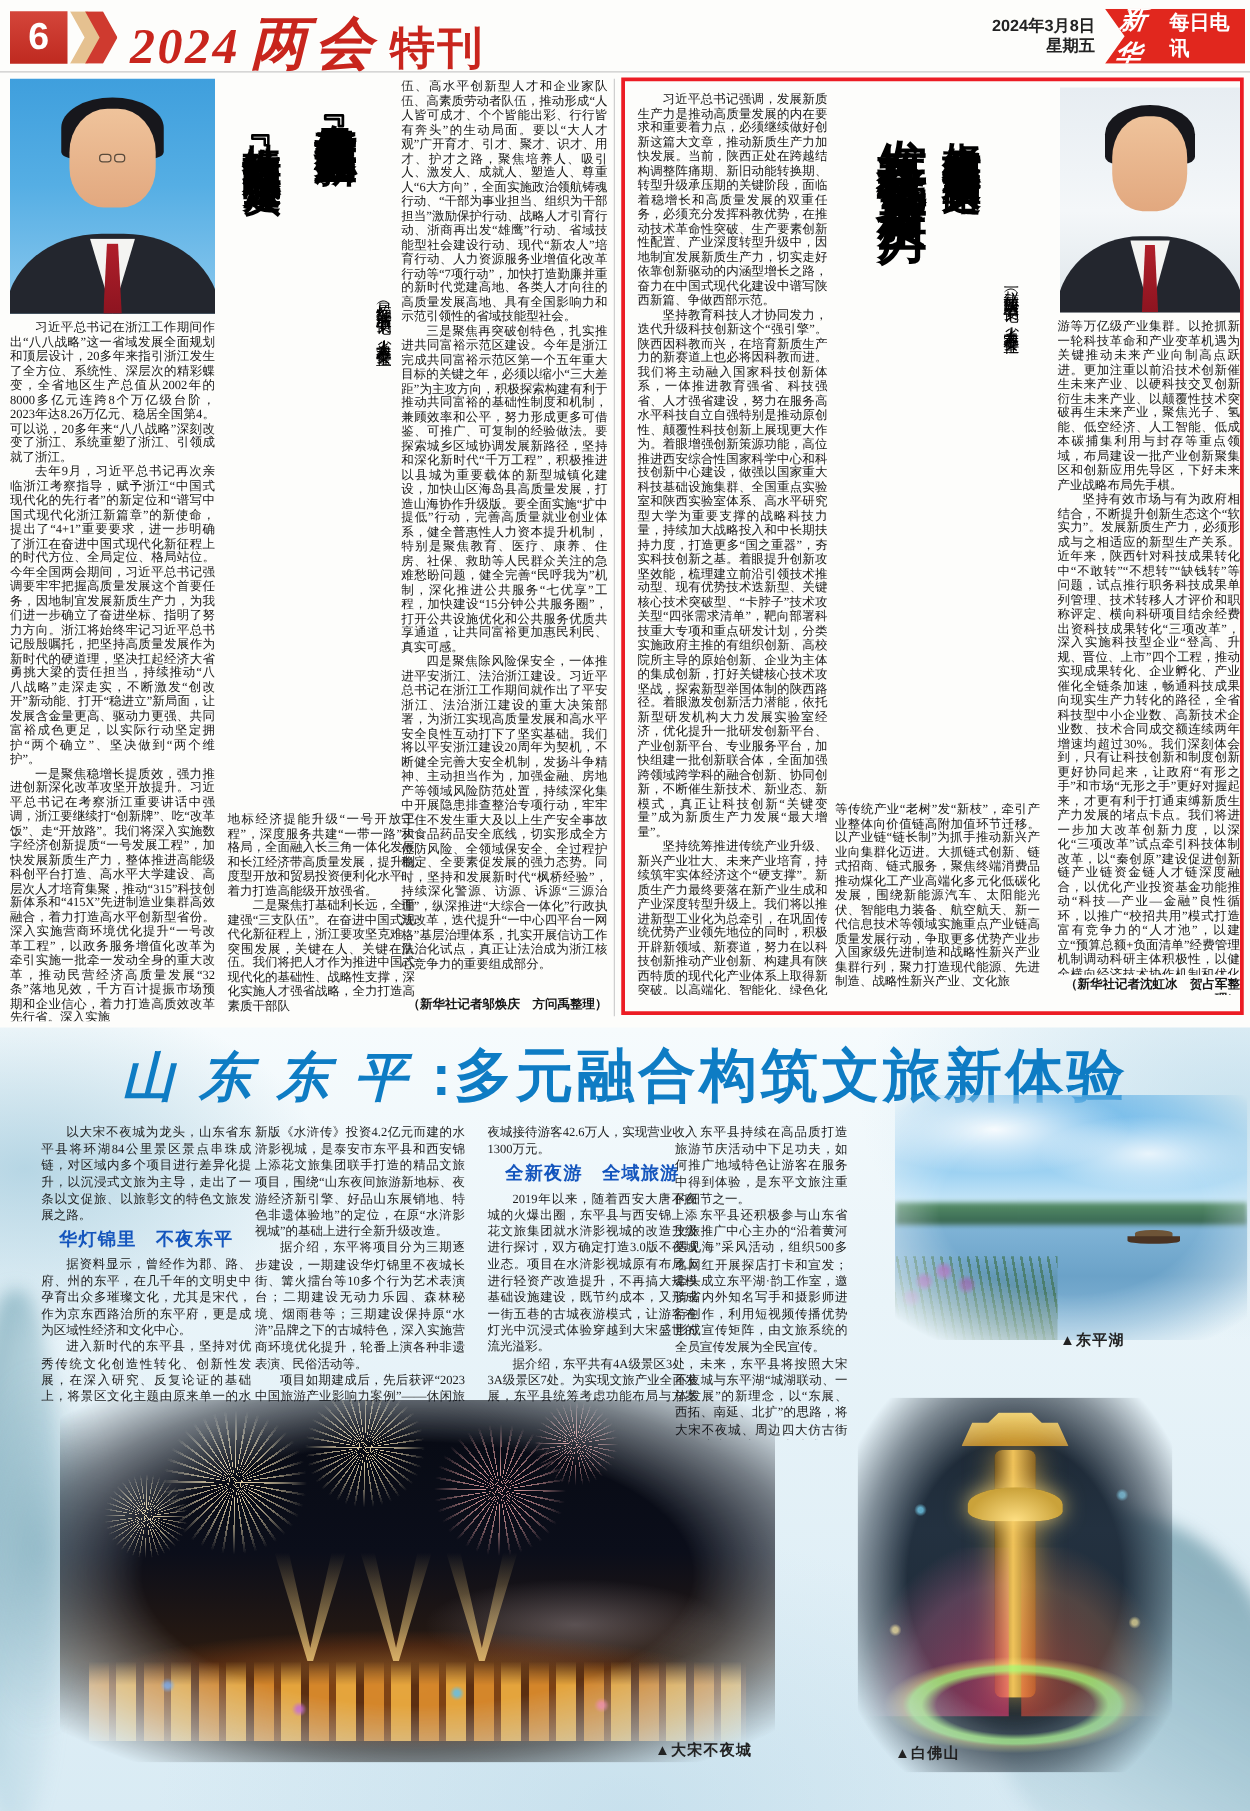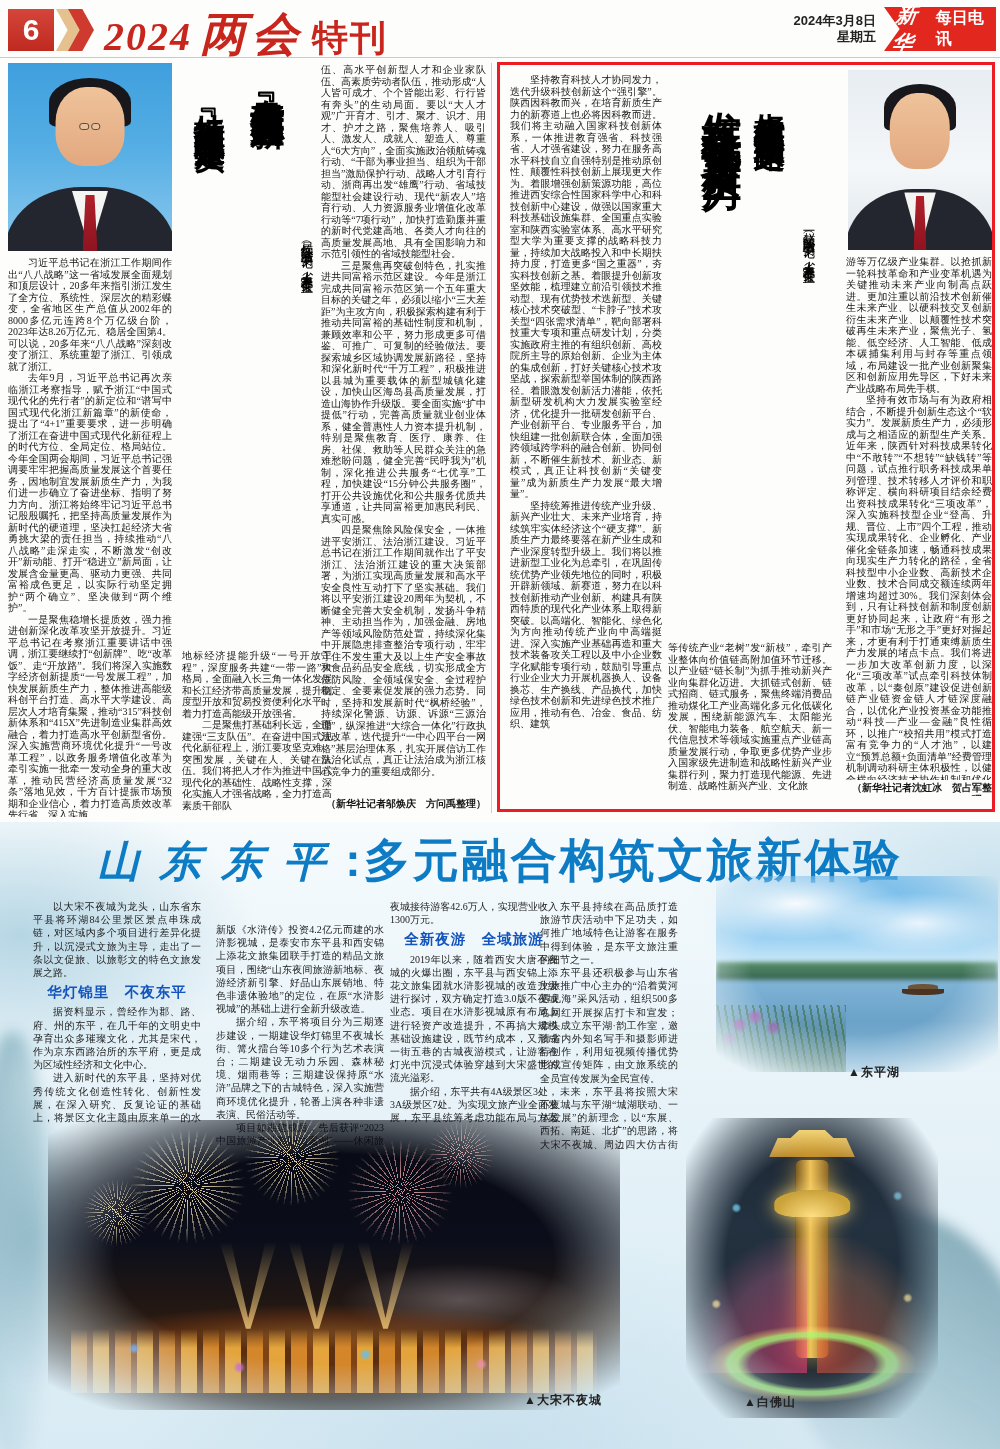--- a/index.html
+++ b/index.html
@@ -213,20 +213,21 @@
       <p class="para ">四是聚焦除风险保安全，一体推进平安浙江、法治浙江建设。习近平总书记在浙江工作期间就作出了平安浙江、法治浙江建设的重大决策部署，为浙江实现高质量发展和高水平安全良性互动打下了坚实基础。我们将以平安浙江建设20周年为契机，不断健全完善大安全机制，发扬斗争精神、主动担当作为，加强金融、房地产等领域风险防范处置，持续深化集中开展隐患排查整治专项行动，牢牢守住不发生重大及以上生产安全事故和食品药品安全底线，切实形成全方位防风险、全领域保安全、全过程护稳定、全要素促发展的强力态势。同时，坚持和发展新时代“枫桥经验”，持续深化警源、访源、诉源“三源治理”，纵深推进“大综合一体化”行政执法改革，迭代提升“一中心四平台一网格”基层治理体系，扎实开展信访工作法治化试点，真正让法治成为浙江核心竞争力的重要组成部分。</p>
     </div>
   <div class="bodycol" style="left:321px;top:798px;width:165px;height:14px;background:#fdfdfb;">
     <p class="para credit">（新华社记者邬焕庆　方问禹整理）</p>
   </div>
 
   <div class="v-divider"></div>
 
   <div class="red-box"></div>
   <div class="bodycol" style="left:510px;top:74px;width:152px;height:722px;">
+      <p class="para ">习近平总书记强调，发展新质生产力是推动高质量发展的内在要求和重要着力点，必须继续做好创新这篇大文章，推动新质生产力加快发展。当前，陕西正处在跨越结构调整阵痛期、新旧动能转换期、转型升级承压期的关键阶段，面临着稳增长和高质量发展的双重任务，必须充分发挥科教优势，在推动技术革命性突破、生产要素创新性配置、产业深度转型升级中，因地制宜发展新质生产力，切实走好依靠创新驱动的内涵型增长之路，奋力在中国式现代化建设中谱写陕西新篇、争做西部示范。</p>
       <p class="para ">坚持教育科技人才协同发力，迭代升级科技创新这个“强引擎”。陕西因科教而兴，在培育新质生产力的新赛道上也必将因科教而进。我们将主动融入国家科技创新体系，一体推进教育强省、科技强省、人才强省建设，努力在服务高水平科技自立自强特别是推动原创性、颠覆性科技创新上展现更大作为。着眼增强创新策源功能，高位推进西安综合性国家科学中心和科技创新中心建设，做强以国家重大科技基础设施集群、全国重点实验室和陕西实验室体系、高水平研究型大学为重要支撑的战略科技力量，持续加大战略投入和中长期扶持力度，打造更多“国之重器”，夯实科技创新之基。着眼提升创新攻坚效能，梳理建立前沿引领技术推动型、现有优势技术迭新型、关键核心技术突破型、“卡脖子”技术攻关型“四张需求清单”，靶向部署科技重大专项和重点研发计划，分类实施政府主推的有组织创新、高校院所主导的原始创新、企业为主体的集成创新，打好关键核心技术攻坚战，探索新型举国体制的陕西路径。着眼激发创新活力潜能，依托新型研发机构大力发展实验室经济，优化提升一批研发创新平台、产业创新平台、专业服务平台，加快组建一批创新联合体，全面加强跨领域跨学科的融合创新、协同创新，不断催生新技术、新业态、新模式，真正让科技创新“关键变量”成为新质生产力发展“最大增量”。</p>
       <p class="para ">坚持统筹推进传统产业升级、新兴产业壮大、未来产业培育，持续筑牢实体经济这个“硬支撑”。新质生产力最终要落在新产业生成和产业深度转型升级上。我们将以推进新型工业化为总牵引，在巩固传统优势产业领先地位的同时，积极开辟新领域、新赛道，努力在以科技创新推动产业创新、构建具有陕西特质的现代化产业体系上取得新突破。以高端化、智能化、绿色化为方向推动传统产业向中高端挺进。深入实施产业基础再造和重大技术装备攻关工程以及中小企业数字化赋能专项行动，鼓励引导重点行业企业大力开展机器换人、设备换芯、生产换线、产品换代，加快绿色技术创新和先进绿色技术推广应用，推动有色、冶金、食品、纺织、建筑</p>
     </div>
   <div class="vtext vt-title" style="left:694px;top:80px;height:560px;font-size:40px;letter-spacing:5px;">发挥科教优势培育新质生产力</div>
   <div class="vtext vt-title" style="left:748px;top:88px;height:540px;font-size:31px;letter-spacing:2px;">走好依靠创新驱动内涵型增长之路</div>
   <div class="vtext vt-byline" style="left:800px;top:222px;height:330px;">赵一德（陕西省委书记、省人大常委会主任）</div>
   <div class="bodycol" style="left:668px;top:642px;width:164px;height:154px;">
       <p class="para cont">等传统产业“老树”发“新枝”，牵引产业整体向价值链高附加值环节迁移。以产业链“链长制”为抓手推动新兴产业向集群化迈进。大抓链式创新、链式招商、链式服务，聚焦终端消费品推动煤化工产业高端化多元化低碳化发展，围绕新能源汽车、太阳能光伏、智能电力装备、航空航天、新一代信息技术等领域实施重点产业链高质量发展行动，争取更多优势产业步入国家级先进制造和战略性新兴产业集群行列，聚力打造现代能源、先进制造、战略性新兴产业、文化旅</p>
     </div>
 
@@ -253,21 +254,21 @@
     <div class="f-title">
       <span class="pre">山东东平</span><span class="suf">:多元融合构筑文旅新体验</span>
     </div>
 
     <div class="fcol" style="left:33px;top:78px;width:168px;height:224px;">
         <p class="para ">以大宋不夜城为龙头，山东省东平县将环湖84公里景区景点串珠成链，对区域内多个项目进行差异化提升，以沉浸式文旅为主导，走出了一条以文促旅、以旅彰文的特色文旅发展之路。</p>
         <p class="para subhead">华灯锦里　不夜东平</p>
         <p class="para ">据资料显示，曾经作为郡、路、府、州的东平，在几千年的文明史中孕育出众多璀璨文化，尤其是宋代，作为京东西路治所的东平府，更是成为区域性经济和文化中心。</p>
         <p class="para ">进入新时代的东平县，坚持对优秀传统文化创造性转化、创新性发展，在深入研究、反复论证的基础上，将景区文化主题由原来单一的水浒文化延伸到多元的宋文化体验。不夜城冠名“大宋”，是东平一场高调的文化回归，在新媒体上自然而然形成西有长安“大唐”，东有泰安“大宋”的流量叠加效应。</p>
       </div>
-    <div class="fcol" style="left:216px;top:78px;width:168px;height:224px;margin-top:23px;">
+    <div class="fcol" style="left:204px;top:78px;width:168px;height:224px;">
         <p class="para cont">新版《水浒传》投资4.2亿元而建的水浒影视城，是泰安市东平县和西安锦上添花文旅集团联手打造的精品文旅项目，围绕“山东夜间旅游新地标、夜游经济新引擎、好品山东展销地、特色非遗体验地”的定位，在原“水浒影视城”的基础上进行全新升级改造。</p>
         <p class="para ">据介绍，东平将项目分为三期逐步建设，一期建设华灯锦里不夜城长街、篝火擂台等10多个行为艺术表演台；二期建设无动力乐园、森林秘境、烟雨巷等；三期建设保持原“水浒”品牌之下的古城特色，深入实施营商环境优化提升，轮番上演各种非遗表演、民俗活动等。</p>
         <p class="para ">项目如期建成后，先后获评“2023中国旅游产业影响力案例”——休闲旅游目的地创新发展典型案例、中国品牌博鳌峰会“最具潜力IP奖”等殊荣。值得一提的是，大宋不夜城在2023年实现入园人数306万人次，营业收入突破5000万元；2024年春节期间，大宋不</p>
       </div>
     <div class="fcol" style="left:390px;top:78px;width:168px;height:224px;">
         <p class="para cont">夜城接待游客42.6万人，实现营业收入1300万元。</p>
         <p class="para subhead">全新夜游　全域旅游</p>
         <p class="para ">2019年以来，随着西安大唐不夜城的火爆出圈，东平县与西安锦上添花文旅集团就水浒影视城的改造升级进行探讨，双方确定打造3.0版不夜城业态。项目在水浒影视城原有布局上进行轻资产改造提升，不再搞大规模基础设施建设，既节约成本，又形成一街五巷的古城夜游模式，让游客在灯光中沉浸式体验穿越到大宋盛世的流光溢彩。</p>
         <p class="para ">据介绍，东平共有4A级景区3处，3A级景区7处。为实现文旅产业全面发展，东平县统筹考虑功能布局与方案设计，以大宋不夜城为龙头，将环湖84公里景区景点串珠成链，实现县域内各大文旅场地分流互融，带动相关业态发展共赢。</p>
       </div>
@@ -302,16 +303,16 @@
 
     <div class="photo-tower">
       <div class="t-gate"></div>
       <div class="t-col"></div>
       <div class="t-lotus"></div>
       <div class="t-spray-l"></div>
       <div class="t-spray-r"></div>
       <div class="t-ring"></div>
       <div class="t-dots"></div>
     </div>
-    <div class="caption" style="left:716px;top:572px;margin-left:28px;">▲白佛山</div>
+    <div class="caption" style="left:716px;top:572px;">▲白佛山</div>
   </div>
 
 </div>
 
 </body></html>

